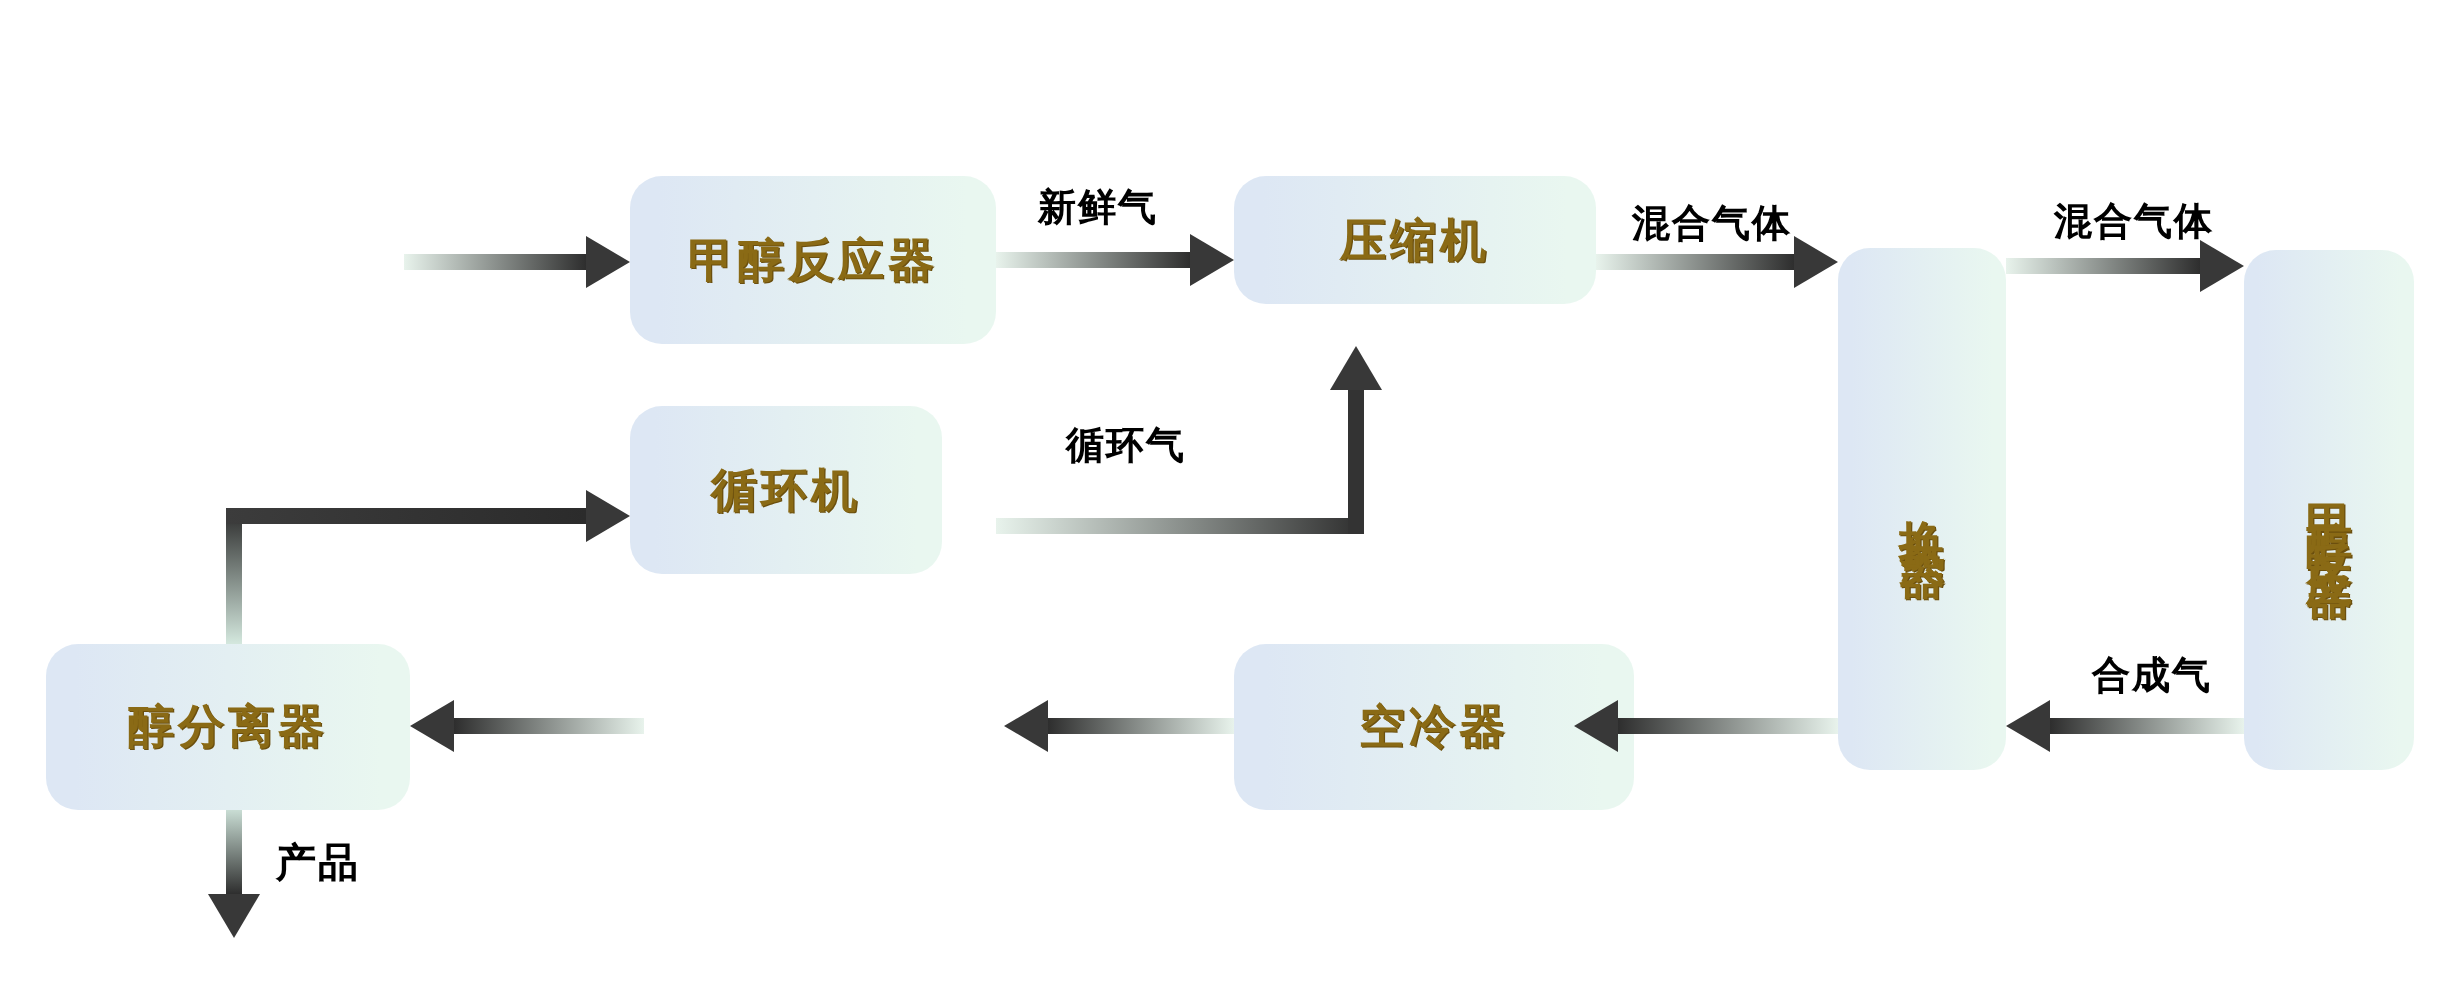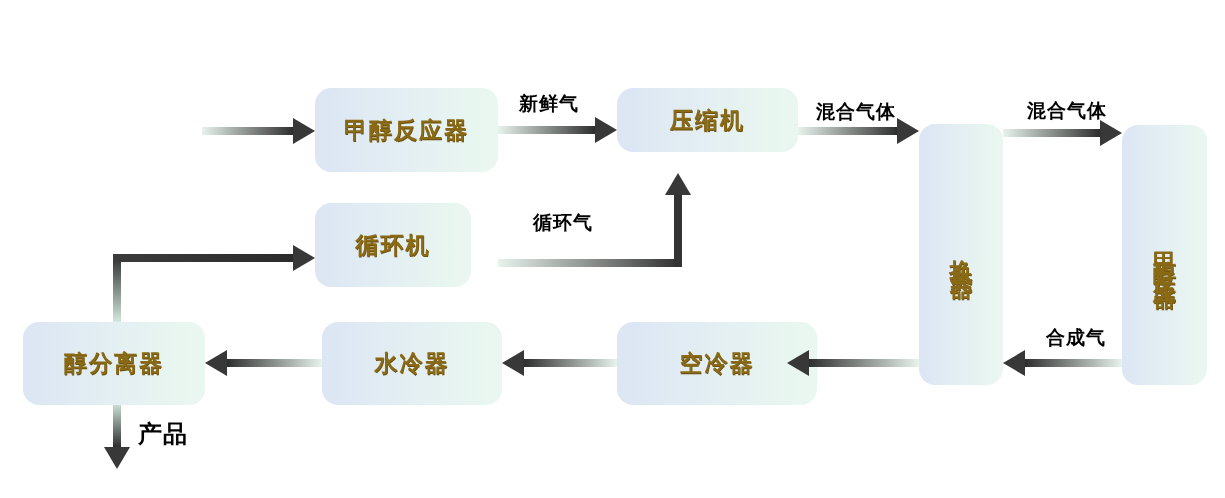--- a/index.html
+++ b/index.html
@@ -73,23 +73,20 @@
   </div>
 
   <div class="node" style="left:315px;top:203px;width:156px;height:84px">
     <span class="node-label">循环机</span>
   </div>
 
   <div class="node" style="left:23px;top:322px;width:182px;height:83px">
     <span class="node-label">醇分离器</span>
   </div>
 
-  <div class="node" style="left:322px;top:322px;width:180px;height:83px">
-    <span class="node-label">水冷器</span>
-  </div>
 
   <div class="node" style="left:617px;top:322px;width:200px;height:83px">
     <span class="node-label">空冷器</span>
   </div>
 
   <div class="shaft-h grad-r" style="left:202px;top:127px;width:91px"></div>
   <div class="head right" style="left:293px;top:118px"></div>
 
   <div class="shaft-h grad-r" style="left:498px;top:126px;width:97px"></div>
   <div class="head right" style="left:595px;top:117px"></div>
@@ -127,15 +124,15 @@
   <div class="flow-label" style="left:519px;top:91px">新鲜气</div>
 
   <div class="flow-label" style="left:816px;top:99px">混合气体</div>
 
   <div class="flow-label" style="left:1027px;top:98px">混合气体</div>
 
   <div class="flow-label" style="left:533px;top:210px">循环气</div>
 
   <div class="flow-label" style="left:1046px;top:325px">合成气</div>
 
-  <div class="flow-label" style="left:138px;top:418px;font-size:24px">产品</div>
+  <div class="flow-label" style="left:138px;top:418px;font-size:20px">产品</div>
 
 </div>
 
 </body></html>

